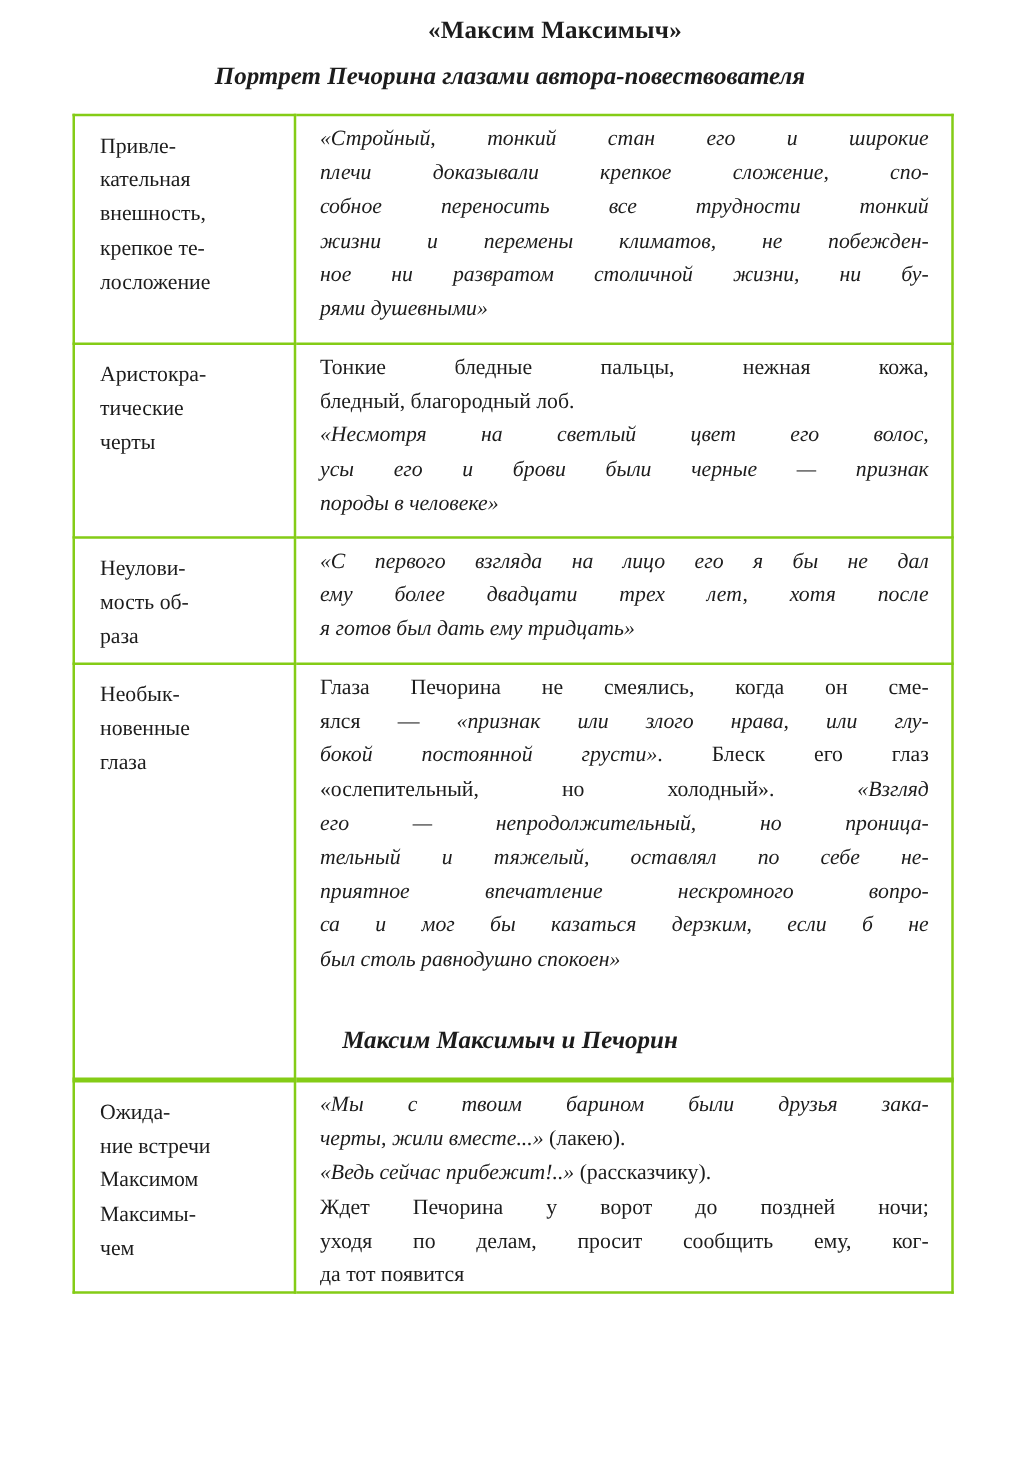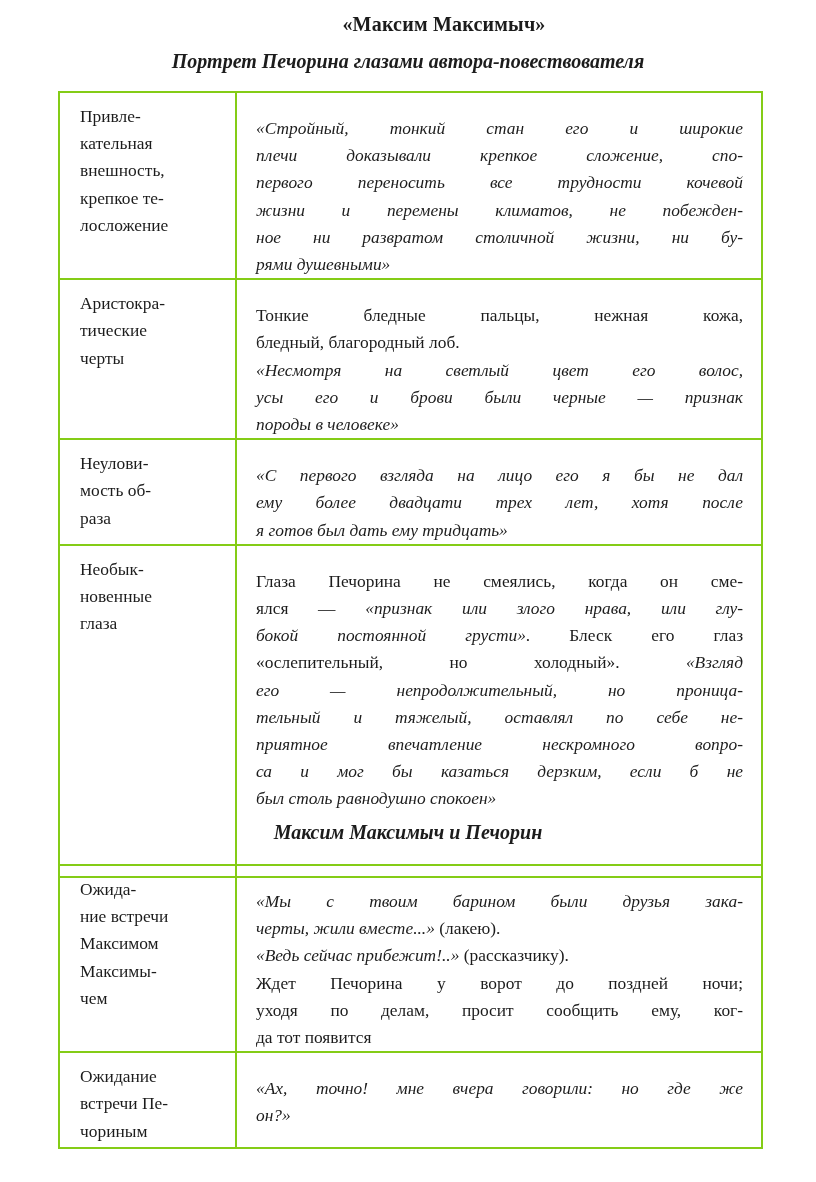--- a/index.html
+++ b/index.html
@@ -60,21 +60,21 @@
       box-sizing: border-box;
       font-size: 17.4px;
       line-height: 27.2px;
       font-family: Liberation Serif, serif;
     }
     .tbl td.label-cell {
       width: 177px;
       padding: 10px 4px 0 20px;
     }
     .tbl td.content-cell {
-      padding: 22px 18px 0 19px;
+      padding: 4px 18px 0 19px;
       margin-left: 15px;
     }
     .line {
       display: block;
       white-space: nowrap;
       text-align: justify;
       text-align-last: justify;
     }
     .line.last {
       text-align-last: left;
@@ -105,21 +105,21 @@
       <td class="label-cell">
         <span class="label-line">Привле-</span>
         <span class="label-line">кательная</span>
         <span class="label-line">внешность,</span>
         <span class="label-line">крепкое те-</span>
         <span class="label-line">лосложение</span>
       </td>
       <td class="content-cell">
         <span class="line"><span class="it">«Стройный, тонкий стан его и широкие</span></span>
         <span class="line"><span class="it">плечи доказывали крепкое сложение, спо-</span></span>
-        <span class="line"><span class="it">первого переносить все трудности кочевой</span></span>
+        <span class="line"><span class="it">собное переносить все трудности тонкий</span></span>
         <span class="line"><span class="it">жизни и перемены климатов, не побежден-</span></span>
         <span class="line"><span class="it">ное ни развратом столичной жизни, ни бу-</span></span>
         <span class="line last"><span class="it">рями душевными»</span></span>
       </td>
     </tr>
     <tr class="r2">
       <td class="label-cell">
         <span class="label-line">Аристокра-</span>
         <span class="label-line">тические</span>
         <span class="label-line">черты</span>
@@ -179,25 +179,14 @@
       </td>
       <td class="content-cell">
         <span class="line"><span class="it">«Мы с твоим барином были друзья зака-</span></span>
         <span class="line last"><span class="it">черты, жили вместе...»</span><span> (лакею).</span></span>
         <span class="line last"><span class="it">«Ведь сейчас прибежит!..»</span><span> (рассказчику).</span></span>
         <span class="line"><span>Ждет Печорина у ворот до поздней ночи;</span></span>
         <span class="line"><span>уходя по делам, просит сообщить ему, ког-</span></span>
         <span class="line last"><span>да тот появится</span></span>
       </td>
     </tr>
-    <tr class="r6">
-      <td class="label-cell">
-        <span class="label-line">Ожидание</span>
-        <span class="label-line">встречи Пе-</span>
-        <span class="label-line">чориным</span>
-      </td>
-      <td class="content-cell">
-        <span class="line"><span class="it">«Ах, точно! мне вчера говорили: но где же</span></span>
-        <span class="line last"><span class="it">он?»</span></span>
-      </td>
-    </tr>
   </tbody>
 </table>
 
 </body></html>

